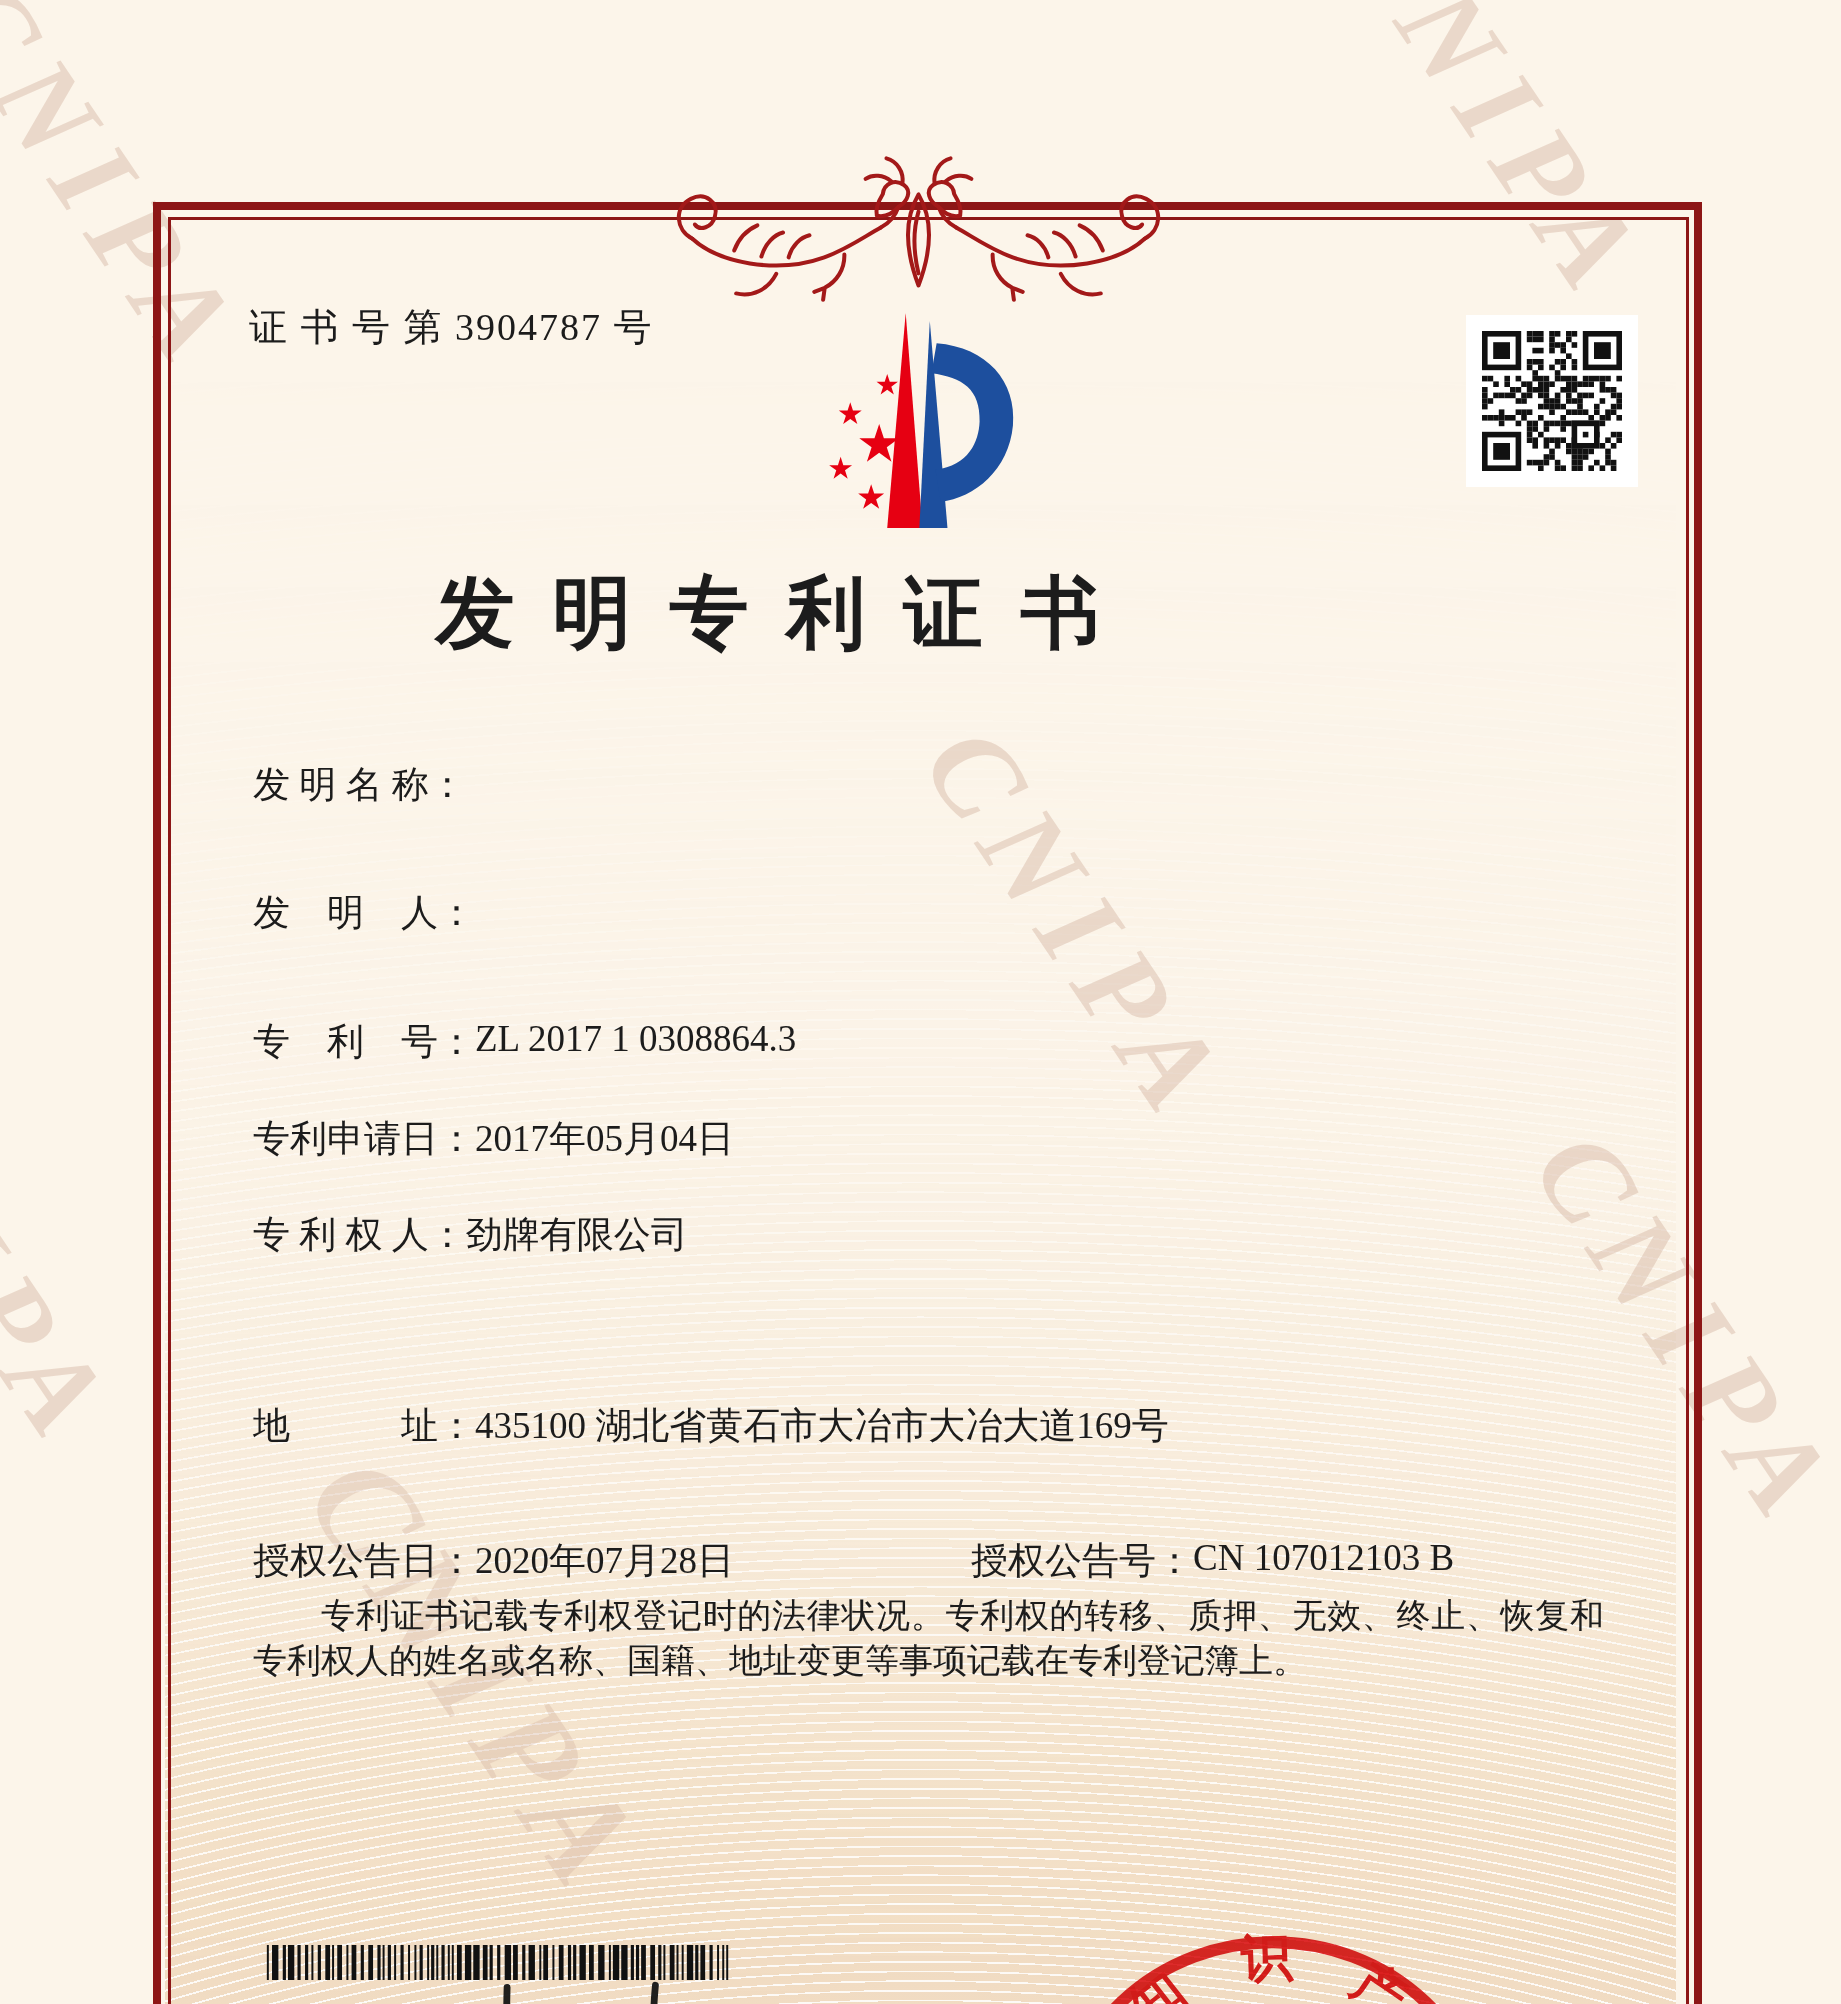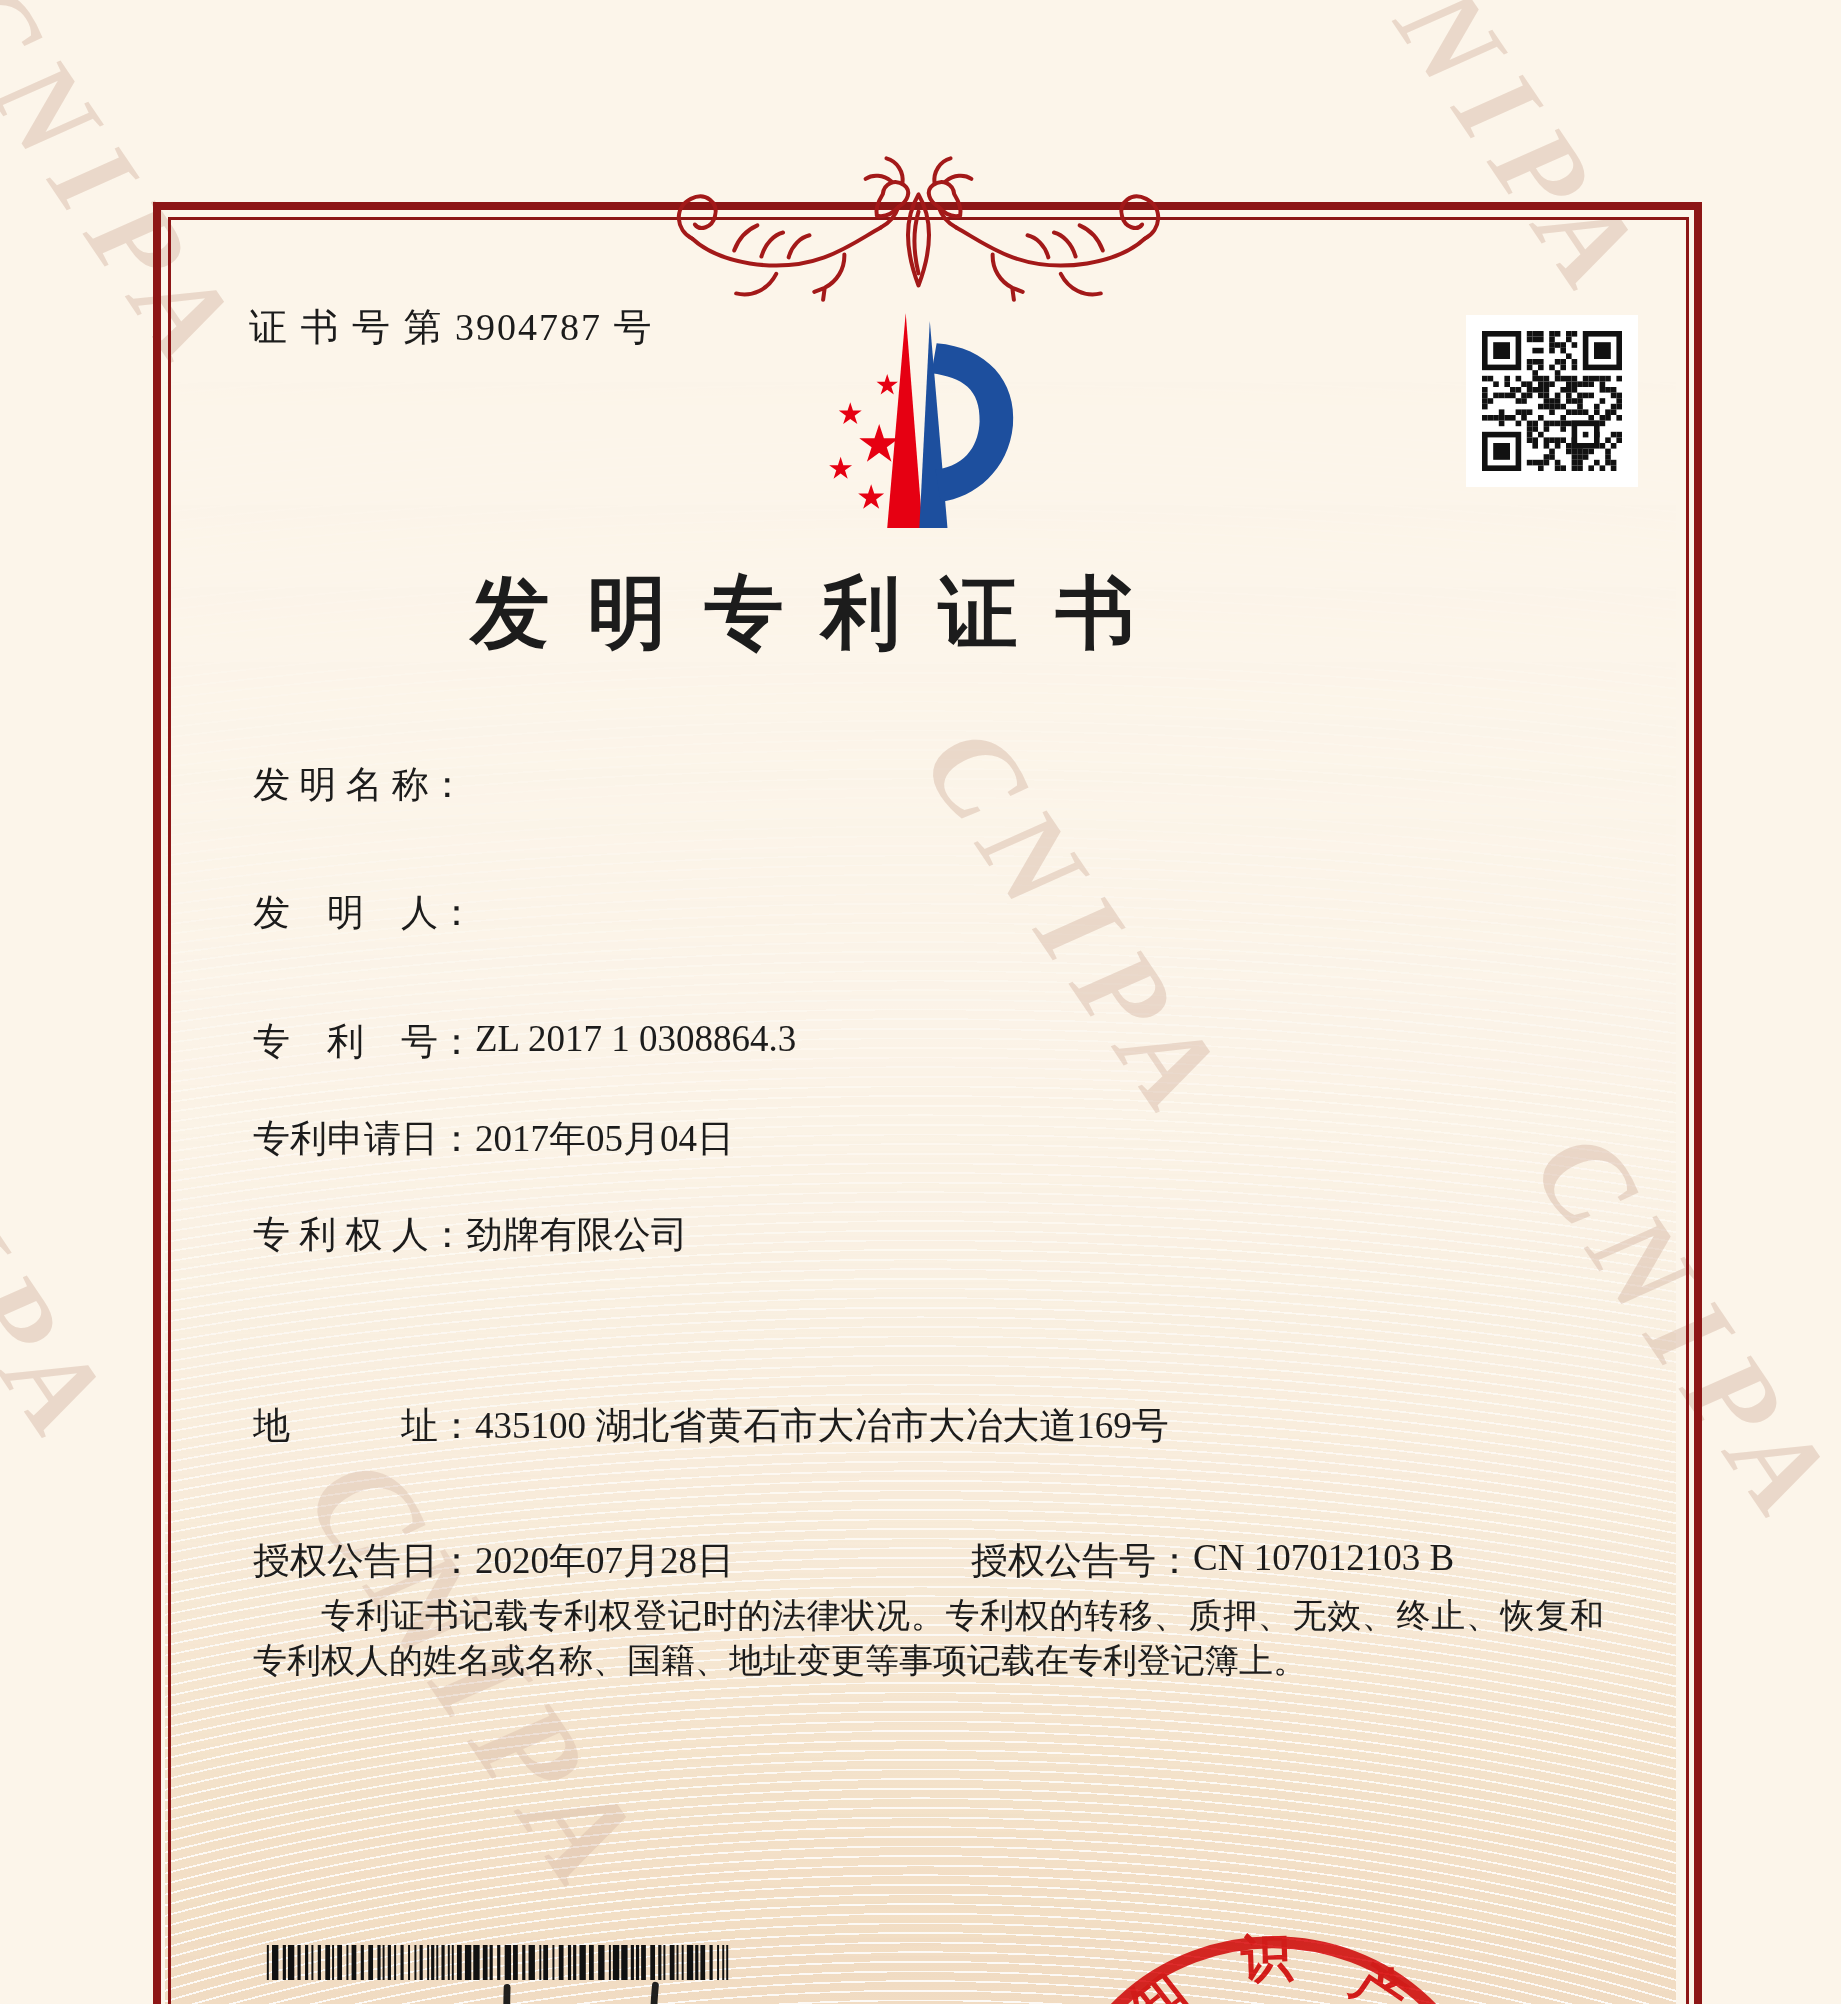--- a/index.html
+++ b/index.html
@@ -25,21 +25,21 @@
 
   
   .frame-outer{position:absolute;left:153px;top:202px;width:1549px;height:2270px;
       border:8.8px solid #8d1616;box-sizing:border-box;z-index:3;}
   .frame-inner{position:absolute;left:168px;top:217px;width:1521px;height:2241px;
       border:3.2px solid #8d1616;box-sizing:border-box;z-index:3;}
 
   
   .certno{position:absolute;left:249px;top:302px;font-size:38px;letter-spacing:2px;z-index:5;}
   .title{position:absolute;left:0;top:561px;width:1535px;text-align:center;font-size:79px;
-         font-weight:bold;letter-spacing:38px;text-indent:38px;z-index:5;padding-left:35px;}
+         font-weight:bold;letter-spacing:38px;text-indent:38px;z-index:5;}
   .row{position:absolute;left:253px;font-size:37px;white-space:nowrap;z-index:5;display:flex;}
   .row .lab{flex:none;}
   .pair2{position:absolute;left:718px;top:0;display:flex;}
   .bodytext{position:absolute;left:253px;top:1593px;width:1351px;font-size:34px;
             line-height:1.33;text-align:justify;z-index:5;}
   .bodytext p{margin:0;text-indent:2em;}
 
   .barcode-wrap{position:absolute;left:265px;top:1945px;z-index:5;}
   .signature{position:absolute;left:447px;top:1975px;z-index:5;}
 

